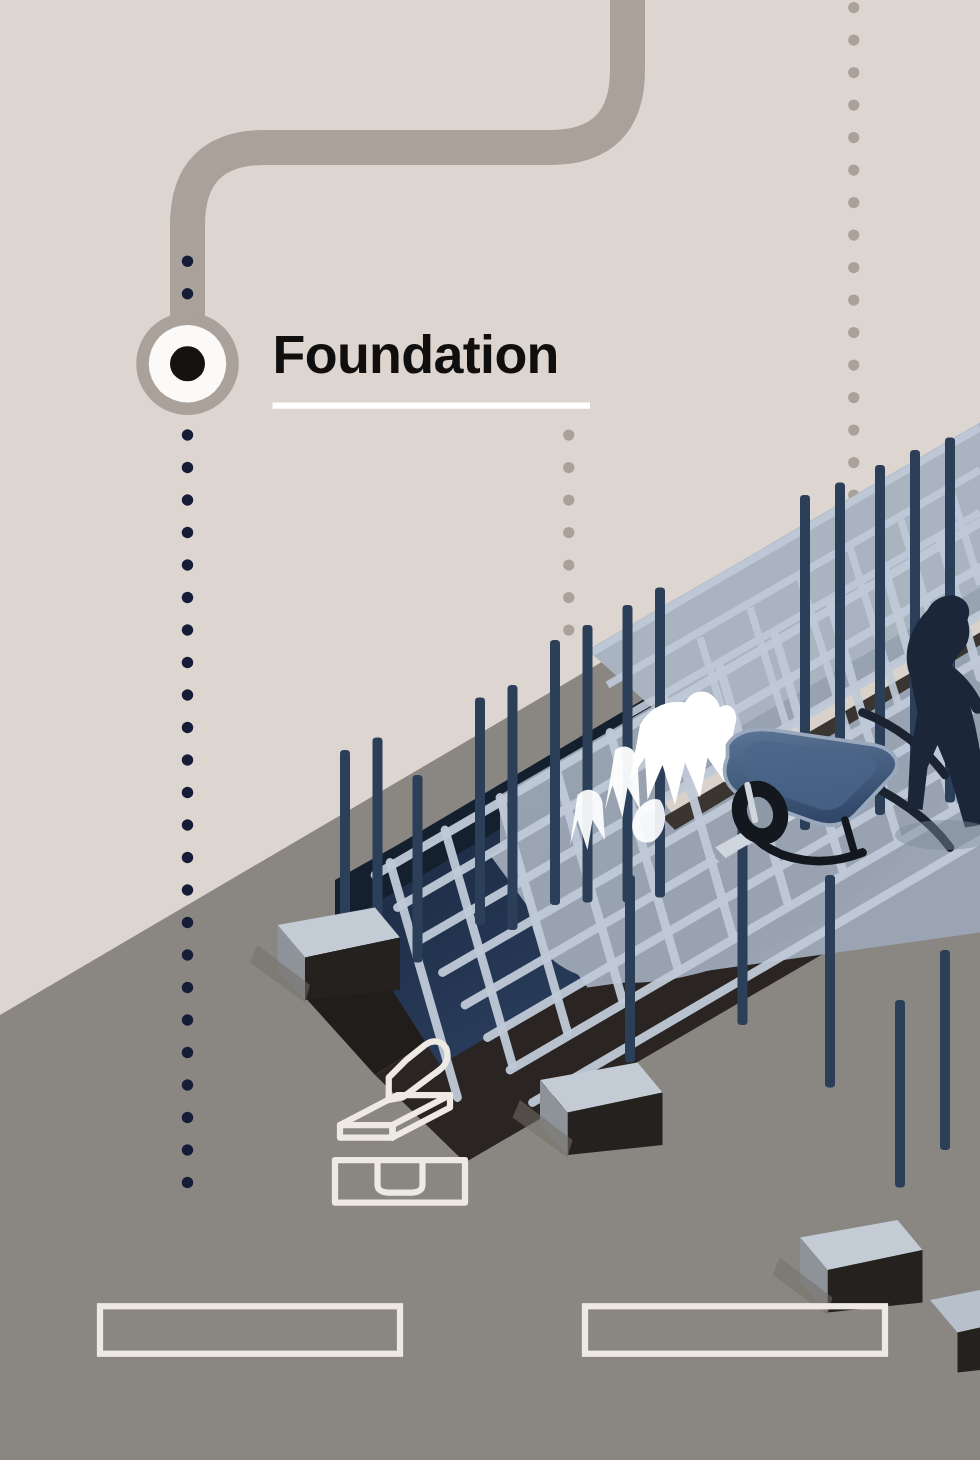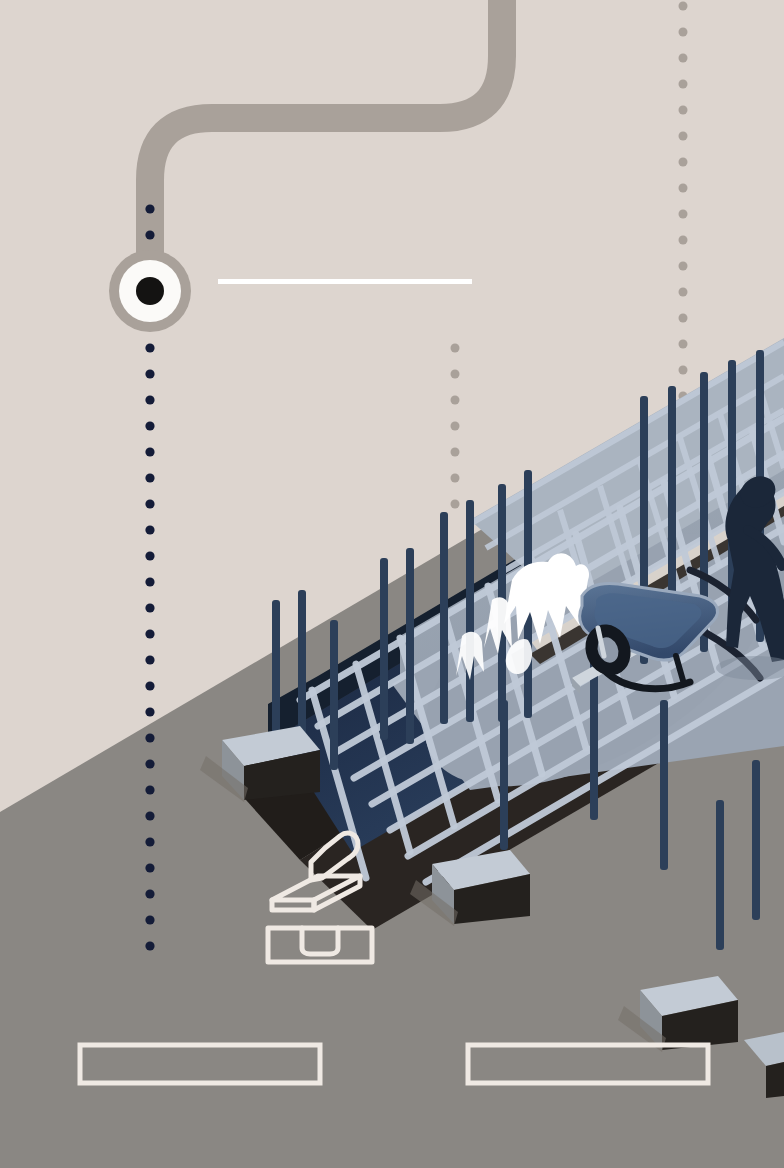--- a/index.html
+++ b/index.html
@@ -305,16 +305,17 @@
       <g>
         <circle cx="150" cy="291" r="41" fill="#a9a19a"></circle>
         <circle cx="150" cy="291" r="31" fill="#fbfaf8"></circle>
         <circle cx="150" cy="291" r="14" fill="#141312"></circle>
       </g>
 
     </g>
   </svg>
 
   <div id="title-block">
+    <div id="stage-title">Foundation</div>
     <div id="title-rule"></div>
   </div>
 
 </div>
 
 </body></html>

